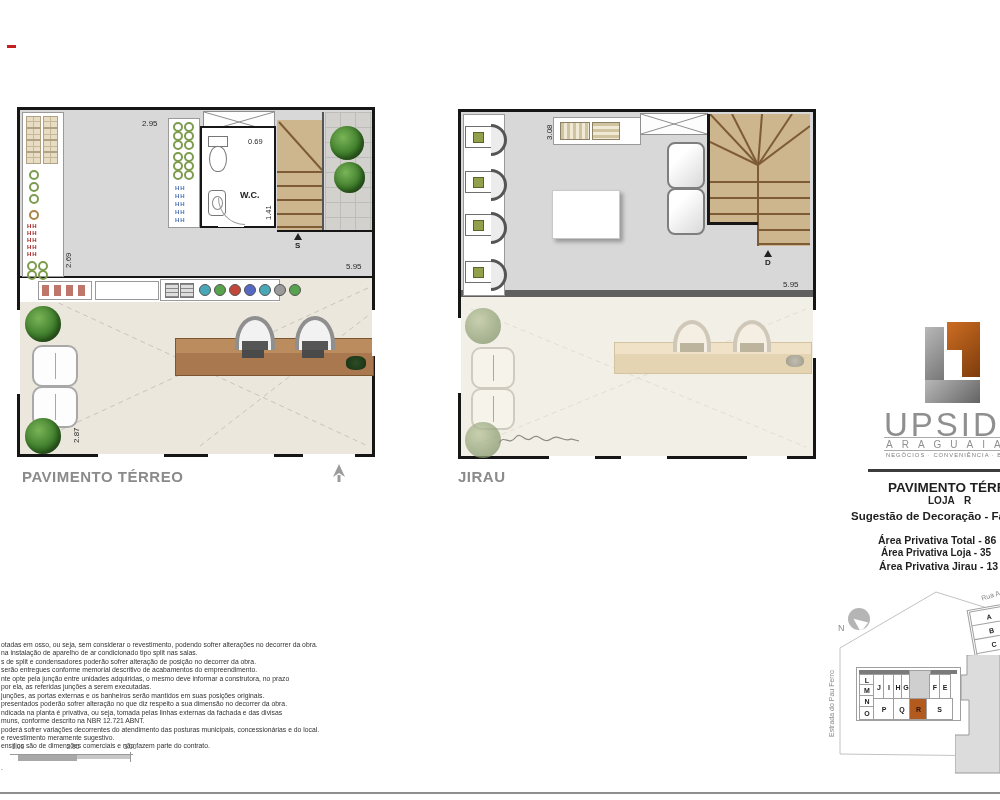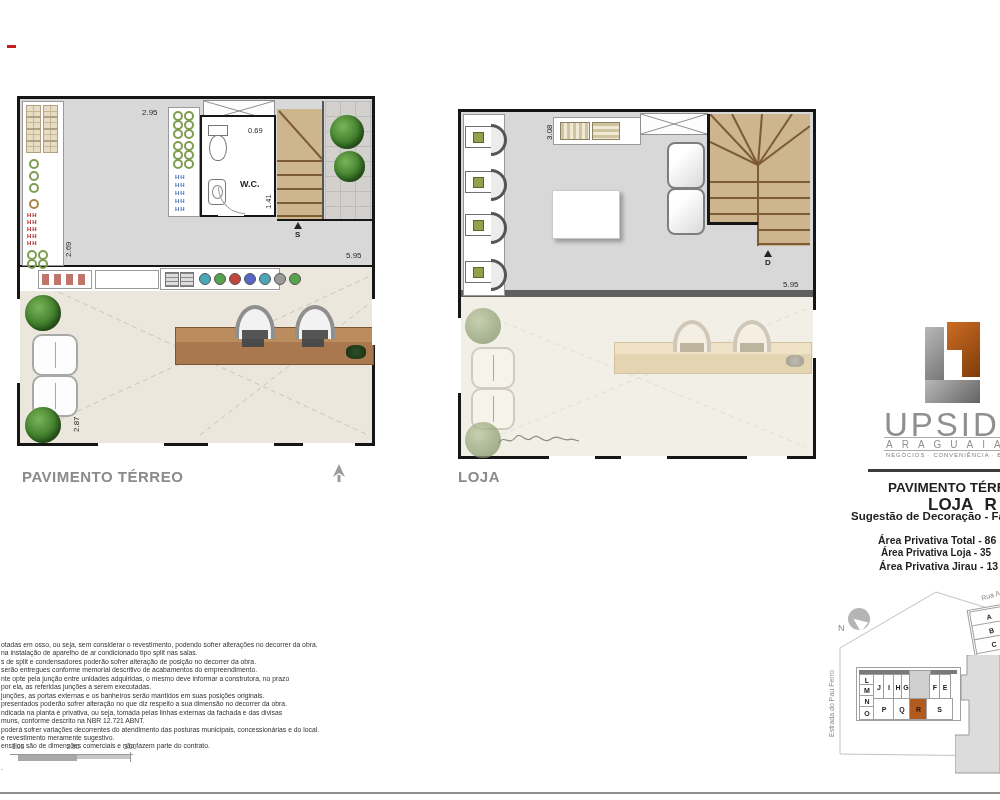--- a/index.html
+++ b/index.html
@@ -54,21 +54,21 @@
   .thin-rule{position:absolute;background:#ababab;height:1px}
   .arrowhead{position:absolute;width:0;height:0;border-left:4px solid transparent;
              border-right:4px solid transparent;border-bottom:7px solid #222}
   .stairlabel{position:absolute;font-size:8px;font-weight:bold;color:#222}
 </style>
 </head>
 <body>
 
 <div class="abs" style="left:7px;top:45px;width:9px;height:3px;background:#c32020"></div>
 
-<div class="plan" style="left:17px;top:96px;width:352px;height:344px">
+<div class="plan" style="left:17px;top:107px;width:352px;height:344px">
 
   <div class="room-beige" style="left:0;top:168px;width:352px;height:176px"></div>
 
   <svg class="abs" style="left:0;top:168px" width="352" height="176">
     <line x1="6" y1="10" x2="348" y2="168" stroke="#c9c5b8" stroke-dasharray="5 4"></line>
     <line x1="348" y1="10" x2="6" y2="168" stroke="#c9c5b8" stroke-dasharray="5 4"></line>
     <line x1="180" y1="168" x2="350" y2="36" stroke="#c9c5b8" stroke-dasharray="5 4"></line>
   </svg>
 
   <div class="abs" style="left:0;top:166px;width:352px;height:2px;background:#161616"></div>
@@ -305,37 +305,37 @@
     <path d="M2,11 C7,2 12,14 18,6 S28,12 35,6 S46,13 54,7 S66,11 74,7 L82,9" stroke="#8b8b84" fill="none" stroke-width="1.2"></path>
   </svg>
 
   <div class="wallgap" style="left:88px;top:344px;width:46px;height:3px"></div>
   <div class="wallgap" style="left:160px;top:344px;width:46px;height:3px"></div>
   <div class="wallgap" style="left:286px;top:344px;width:40px;height:3px"></div>
   <div class="wallgap" style="left:-3px;top:206px;width:3px;height:75px"></div>
   <div class="wallgap" style="left:352px;top:198px;width:3px;height:48px"></div>
 </div>
 
-<div class="plan-label" style="left:458px;top:468px">LOJA</div>
+<div class="plan-label" style="left:458px;top:468px">JIRAU</div>
 
 <div class="logo-bar" style="left:925px;top:327px;width:19px;height:76px"></div>
 <div class="logo-bar" style="left:925px;top:380px;width:55px;height:23px"></div>
 <div class="abs" style="left:947px;top:322px;width:33px;height:55px;
      background:linear-gradient(135deg,#cd6d22,#7e3c0c)"></div>
 <div class="abs" style="left:947px;top:350px;width:15px;height:27px;background:#fff"></div>
 
 <div class="abs" style="left:884px;top:406px;font-size:33px;color:#8f8f8f;letter-spacing:3px;white-space:nowrap">UPSIDE</div>
 <div class="thin-rule" style="left:884px;top:437px;width:116px"></div>
 <div class="abs" style="left:886px;top:439px;font-size:10px;color:#8f8f8f;letter-spacing:9px;white-space:nowrap">ARAGUAIA</div>
 <div class="thin-rule" style="left:884px;top:450px;width:116px"></div>
 <div class="abs" style="left:886px;top:452px;font-size:5.8px;color:#7d7d7d;letter-spacing:1px;white-space:nowrap">NEGÓCIOS · CONVENIÊNCIA · BEM</div>
 <div class="abs" style="left:868px;top:469px;width:132px;height:2.5px;background:#3c3c3c"></div>
 
 <div class="abs" style="left:888px;top:480px;font-size:13.5px;font-weight:bold;color:#1f1f1f;white-space:nowrap">PAVIMENTO TÉRREO</div>
-<div class="abs" style="left:928px;top:495px;font-size:17px;font-weight:bold;color:#1f1f1f;word-spacing:7px;white-space:nowrap">LOJA R</div>
+<div class="abs" style="left:928px;top:495px;font-size:10px;font-weight:bold;color:#1f1f1f;word-spacing:7px;white-space:nowrap">LOJA R</div>
 <div class="abs" style="left:851px;top:510px;font-size:11.5px;font-weight:bold;color:#1f1f1f;white-space:nowrap">Sugestão de Decoração - Fa</div>
 <div class="abs" style="left:878px;top:534px;font-size:10.5px;font-weight:bold;color:#1f1f1f;white-space:nowrap">Área Privativa Total - 86</div>
 <div class="abs" style="left:881px;top:547px;font-size:10px;font-weight:bold;color:#1f1f1f;white-space:nowrap">Área Privativa Loja - 35</div>
 <div class="abs" style="left:879px;top:560px;font-size:10.5px;font-weight:bold;color:#1f1f1f;white-space:nowrap">Área Privativa Jirau - 13</div>
 
 <svg class="abs" style="left:820px;top:585px" width="180" height="175">
   <line x1="20" y1="63" x2="116" y2="7" stroke="#c2c2c2"></line>
   <line x1="116" y1="7" x2="180" y2="27" stroke="#c2c2c2"></line>
   <line x1="20" y1="63" x2="20" y2="169" stroke="#c2c2c2"></line>
   <line x1="20" y1="169" x2="180" y2="171" stroke="#c2c2c2"></line>

